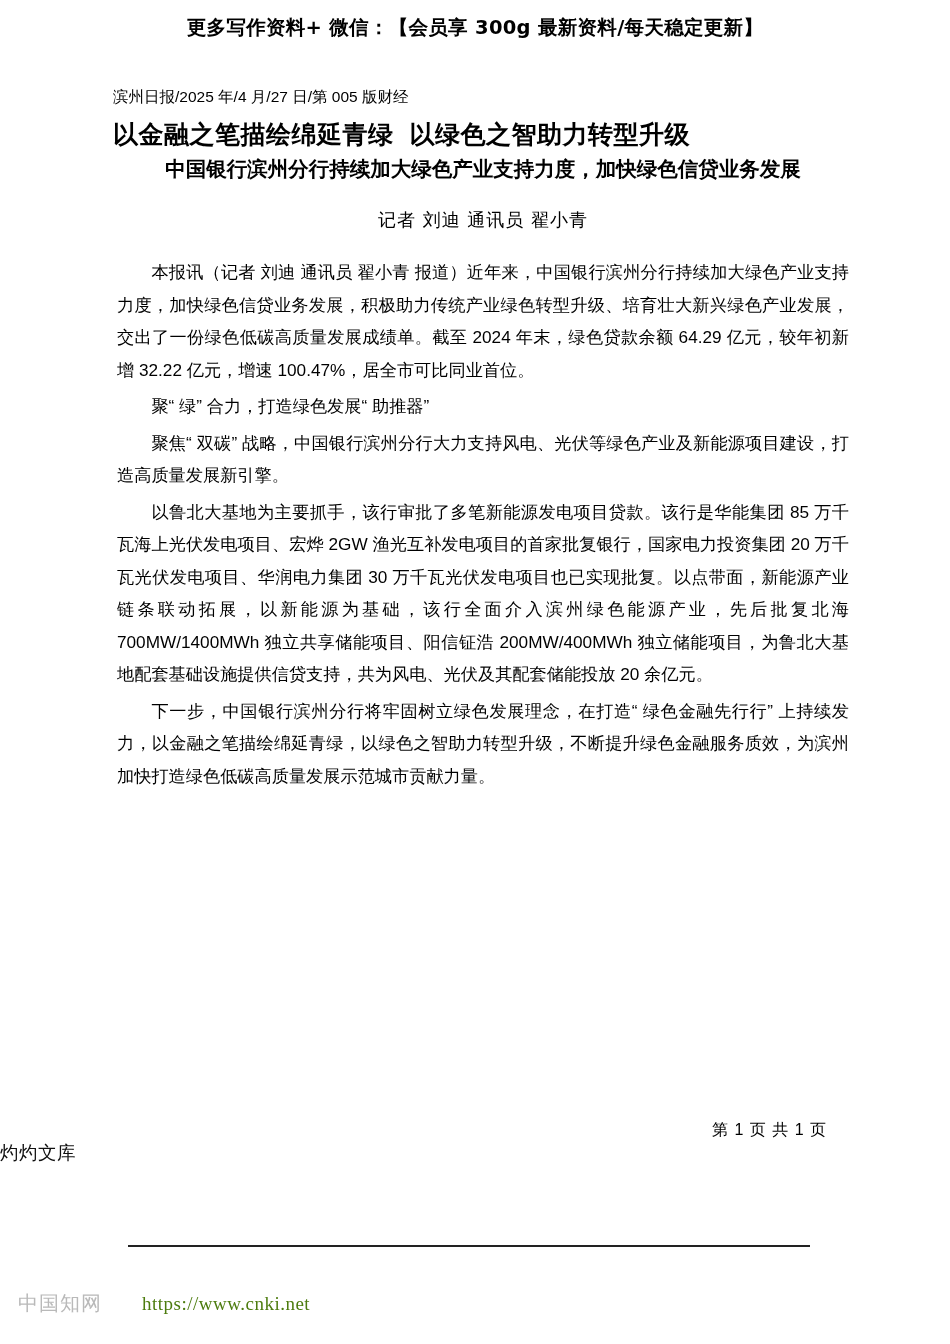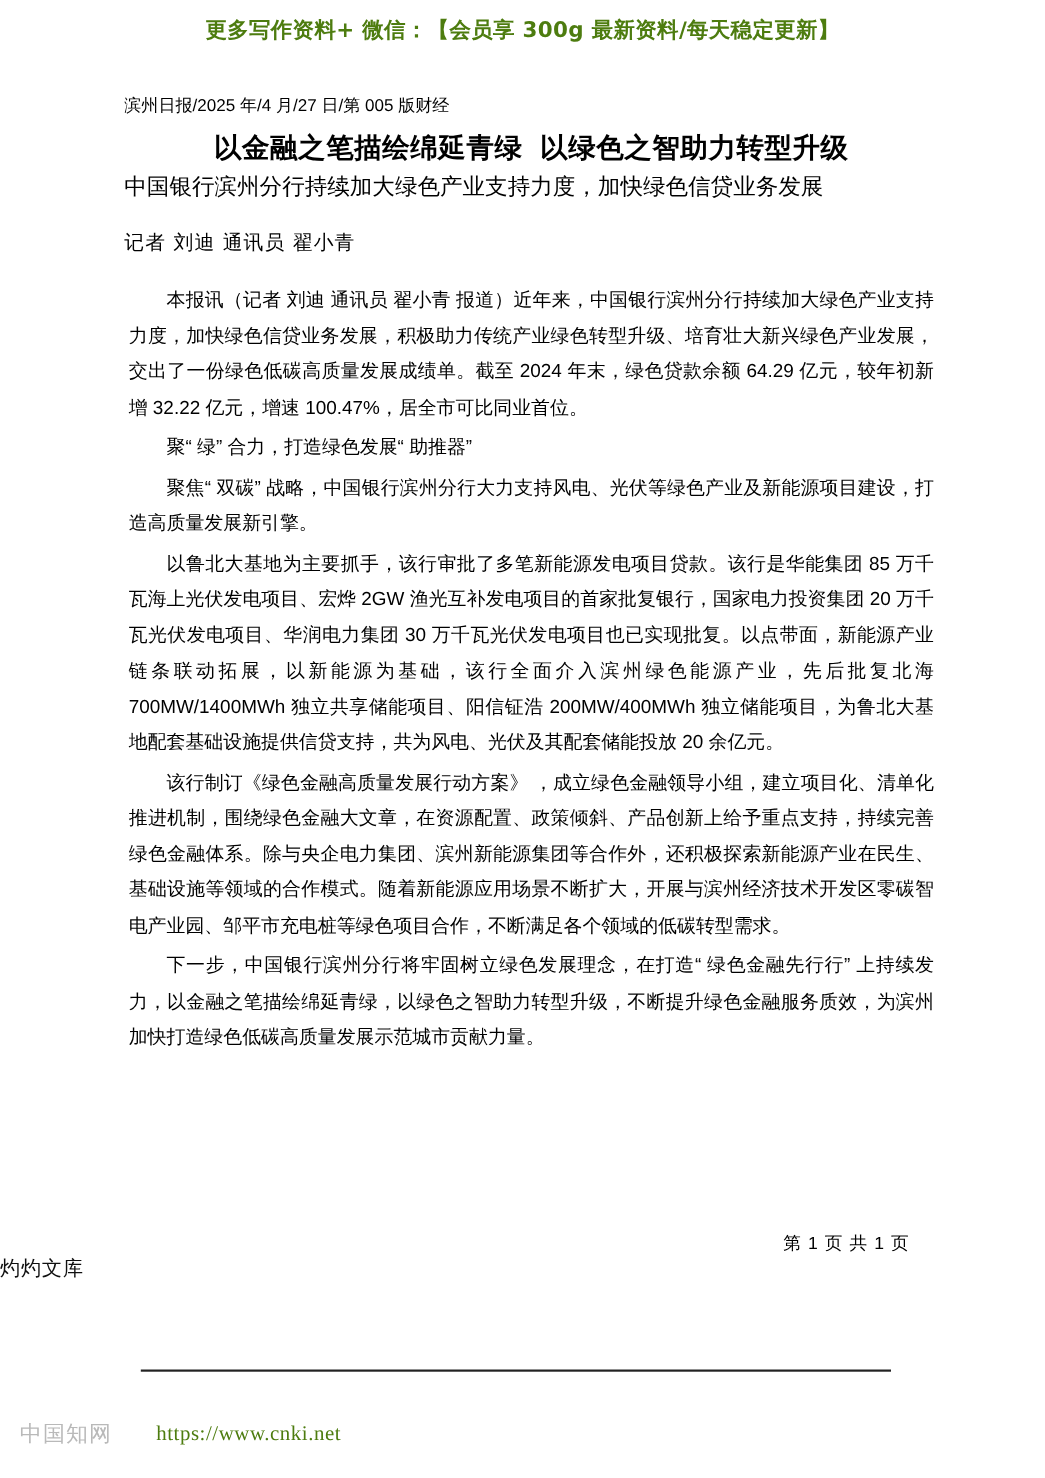--- a/index.html
+++ b/index.html
@@ -19,21 +19,21 @@
     overflow: hidden;
   }
 
   
   .promo-banner {
     position: absolute;
     left: 0;
     top: 14px;
     width: 950px;
     text-align: center;
-    color: #4d7c0f;
+    color: #000000;
     font-weight: bold;
     font-size: 19.5px;
     letter-spacing: 0.3px;
     white-space: nowrap;
     font-family: "DejaVu Sans", "Liberation Sans", sans-serif;
   }
 
   
   .article {
     position: absolute;
@@ -45,39 +45,40 @@
   .source-line {
     font-size: 15.5px;
     line-height: 22px;
     color: #000;
     width: 350px;
     font-family: "Liberation Sans", sans-serif;
   }
 
   .headline-main {
     margin-top: 10px;
-    text-align: center;
+    text-align: left;
     font-size: 25px;
     font-weight: bold;
     line-height: 34px;
     letter-spacing: 0.5px;
     font-family: "DejaVu Sans", "Liberation Sans", sans-serif;
   }
   .headline-main .gap { display: inline-block; width: 16px; }
 
   .headline-sub {
-    text-align: left;
+    text-align: center;
     font-size: 20.5px;
-    font-weight: normal;
+    font-weight: bold;
     line-height: 30px;
     margin-top: 2px;
     font-family: "DejaVu Sans", "Liberation Sans", sans-serif;
   }
 
   .byline {
+    text-align: center;
     font-size: 18px;
     margin-top: 24px;
     letter-spacing: 1px;
     font-family: "DejaVu Sans", "Liberation Sans", sans-serif;
   }
 
   .body-text {
     margin-top: 24px;
     font-size: 17.2px;
     line-height: 32.5px;
@@ -161,21 +162,20 @@
 
     <div class="headline-sub">中国银行滨州分行持续加大绿色产业支持力度，加快绿色信贷业务发展</div>
 
     <div class="byline">记者 刘迪 通讯员 翟小青</div>
 
     <div class="body-text">
       <p>本报讯（记者 刘迪 通讯员 翟小青 报道）近年来，中国银行滨州分行持续加大绿色产业支持力度，加快绿色信贷业务发展，积极助力传统产业绿色转型升级、培育壮大新兴绿色产业发展，交出了一份绿色低碳高质量发展成绩单。截至 2024 年末，绿色贷款余额 64.29 亿元，较年初新增 32.22 亿元，增速 100.47%，居全市可比同业首位。</p>
       <p>聚“ 绿” 合力，打造绿色发展“ 助推器”</p>
       <p>聚焦“ 双碳” 战略，中国银行滨州分行大力支持风电、光伏等绿色产业及新能源项目建设，打造高质量发展新引擎。</p>
       <p>以鲁北大基地为主要抓手，该行审批了多笔新能源发电项目贷款。该行是华能集团 85 万千瓦海上光伏发电项目、宏烨 2GW 渔光互补发电项目的首家批复银行，国家电力投资集团 20 万千瓦光伏发电项目、华润电力集团 30 万千瓦光伏发电项目也已实现批复。以点带面，新能源产业链条联动拓展，以新能源为基础，该行全面介入滨州绿色能源产业，先后批复北海 700MW/1400MWh 独立共享储能项目、阳信钲浩 200MW/400MWh 独立储能项目，为鲁北大基地配套基础设施提供信贷支持，共为风电、光伏及其配套储能投放 20 余亿元。</p>
-      <p>该行制订《绿色金融高质量发展行动方案》 ，成立绿色金融领导小组，建立项目化、清单化推进机制，围绕绿色金融大文章，在资源配置、政策倾斜、产品创新上给予重点支持，持续完善绿色金融体系。除与央企电力集团、滨州新能源集团等合作外，还积极探索新能源产业在民生、基础设施等领域的合作模式。随着新能源应用场景不断扩大，开展与滨州经济技术开发区零碳智电产业园、邹平市充电桩等绿色项目合作，不断满足各个领域的低碳转型需求。</p>
       <p>下一步，中国银行滨州分行将牢固树立绿色发展理念，在打造“ 绿色金融先行行” 上持续发力，以金融之笔描绘绵延青绿，以绿色之智助力转型升级，不断提升绿色金融服务质效，为滨州加快打造绿色低碳高质量发展示范城市贡献力量。</p>
     </div>
   </div>
 
   <div class="page-number">第 1 页 共 1 页</div>
 
   <div class="watermark-left">灼灼文库</div>
 
   <div class="divider"></div>
 

